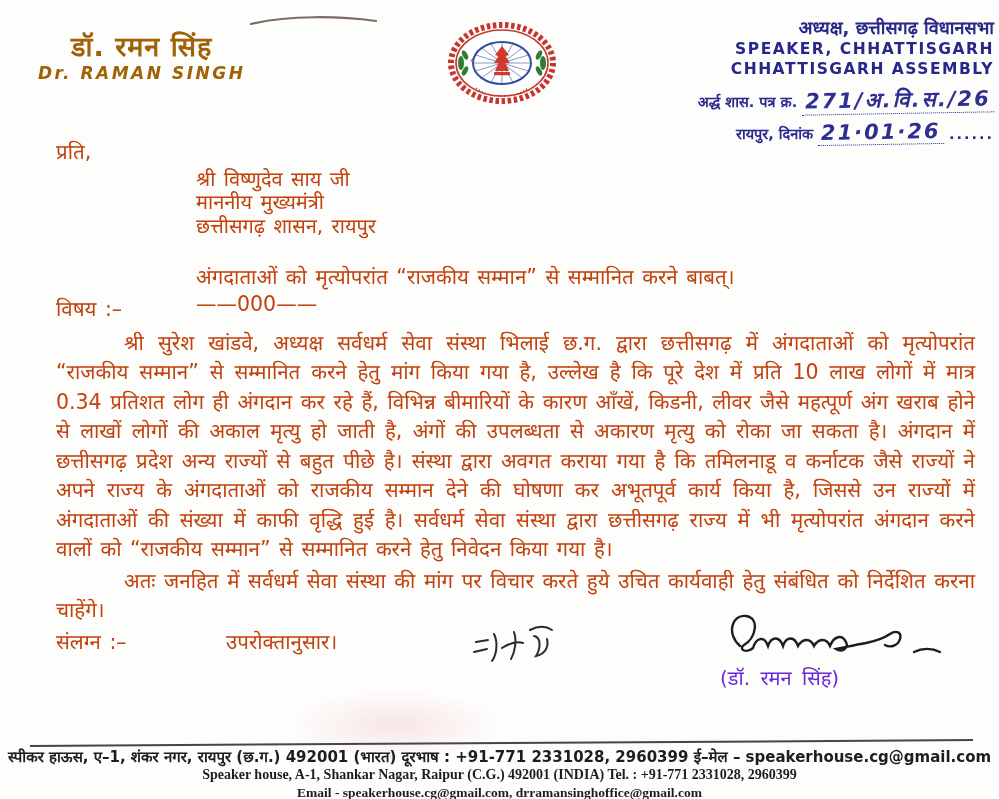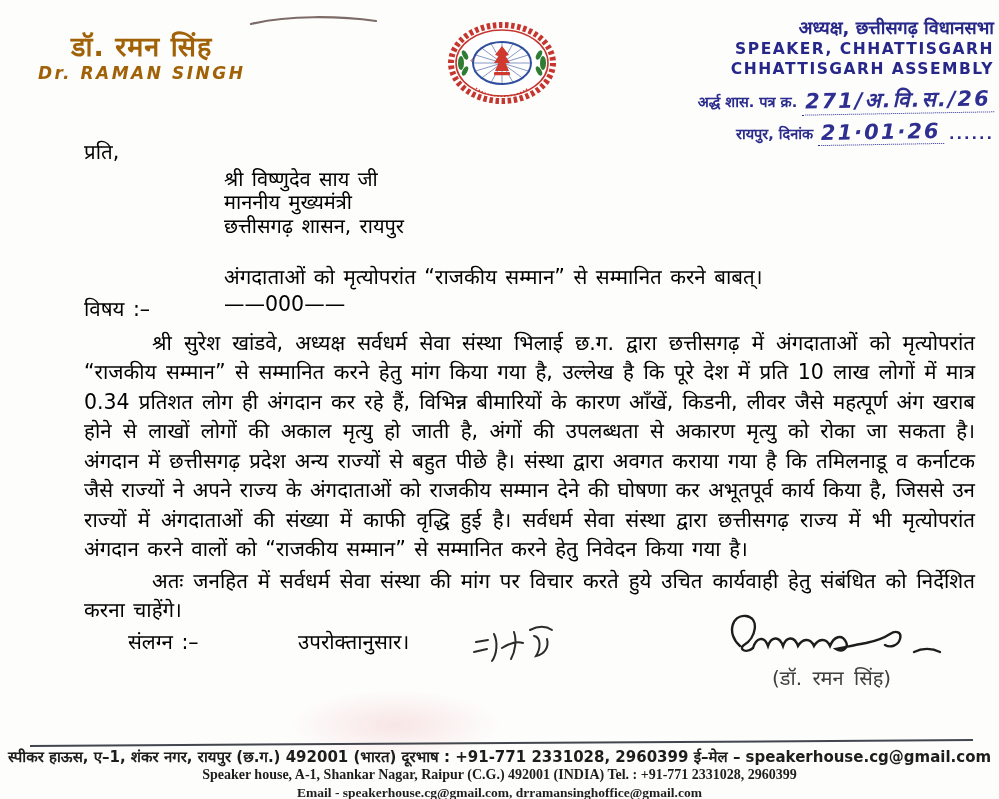--- a/index.html
+++ b/index.html
@@ -20,37 +20,37 @@
   .lh-right .hi-title{font-size:18px;font-weight:bold;line-height:23px;}
   .lh-right .en-title{font-size:15.5px;font-weight:bold;letter-spacing:1.5px;line-height:20px;}
   .refline{font-size:14.5px;font-weight:bold;margin-top:6px;color:#2b2b8e;}
   .refline .hw{
     font-size:21px;font-style:italic;letter-spacing:2px;font-weight:bold;
     color:#2f2f92;border-bottom:1.5px dotted #2f2f92;padding:0 3px;
     display:inline-block;transform:rotate(-1deg);
   }
   .dots{letter-spacing:2px;}
   
-  .body-block{position:absolute;left:0;top:138px;right:0;padding:0 24px 0 84px;
-    font-size:20.5px;line-height:29.5px;color:#000000;word-spacing:2px;}
+  .body-block{position:absolute;left:0;top:138px;right:0;padding:0 24px 0 56px;
+    font-size:20.5px;line-height:29.5px;color:#c2410c;word-spacing:2px;}
   .to-label{margin:0;}
   .recipient{margin:0 0 0 140px;}
   .recipient div{line-height:22.5px;font-size:20px;margin-bottom:1px;}
   .subject-row{display:flex;margin-top:26px;}
   .subject-label{width:140px;flex:none;margin-top:32px;}
   .subject-text{flex:1;}
   .separator{width:60%;line-height:22px;}
   .para{text-align:justify;text-indent:68px;margin:4px 0 0 0;}
   .para.second{margin-top:2px;}
   .encl-row{display:flex;margin-top:2px;}
-  .encl-label{width:170px;flex:none;margin-left:44px;}
+  .encl-label{width:170px;flex:none;}
   
   .scribble{position:absolute;left:468px;top:622px;}
   .sign-main{position:absolute;left:718px;top:608px;}
-  .sign-name{position:absolute;left:772px;top:664px;font-size:20px;color:#404040;word-spacing:4px;}
+  .sign-name{position:absolute;left:720px;top:664px;font-size:20px;color:#6d28d9;word-spacing:4px;}
   
   .footer-rule{position:absolute;left:30px;right:26px;top:742px;height:0;
     border-top:2px solid #44464f;transform:rotate(-0.35deg);}
   .footer{position:absolute;left:0;right:0;top:748px;text-align:center;color:#1d1d1d;}
   .footer .f-hi{font-size:15px;font-weight:bold;line-height:18px;}
   .footer .f-en{font-size:14px;font-weight:bold;line-height:18px;font-family:"Liberation Serif","DejaVu Serif",serif;}
   .footer .f-em{font-size:13.5px;font-weight:bold;line-height:17px;font-family:"Liberation Serif","DejaVu Serif",serif;}
   .stain{position:absolute;left:290px;top:690px;width:210px;height:70px;border-radius:50%;
     background:radial-gradient(closest-side,rgba(232,160,160,0.25),rgba(232,160,160,0));}
 </style>

